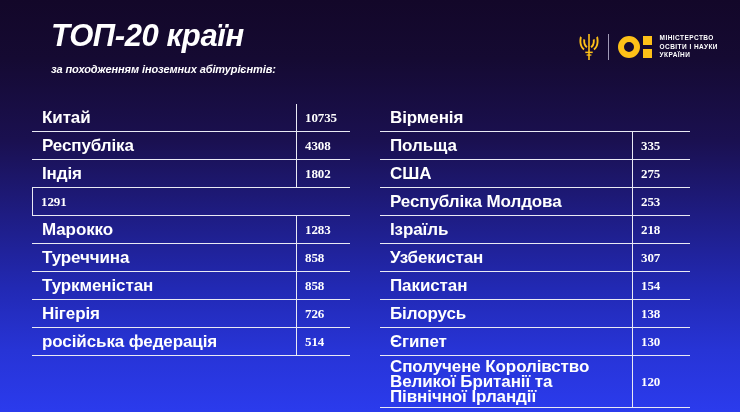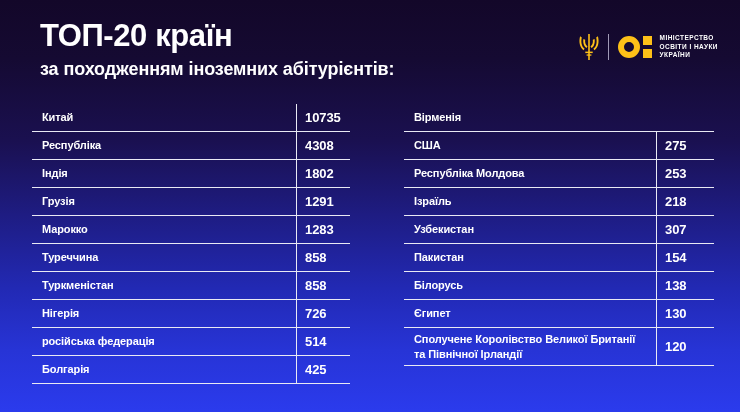--- a/index.html
+++ b/index.html
@@ -24,36 +24,37 @@
         #1e1c82 52%,
         #2229b4 70%,
         #2734d6 85%,
         #2b3bed 100%);
     overflow: hidden;
   }
 
   
   #header {
     position: absolute;
-    left: 40px;
+    left: 51px;
     top: 18px;
     right: 30px;
     height: 70px;
+    font-style: italic;
   }
   #title {
     font-size: 31px;
     line-height: 36px;
     font-weight: bold;
     color: #ffffff;
     letter-spacing: -0.4px;
     margin: 0;
     white-space: nowrap;
   }
   #subtitle {
-    font-size: 18px;
+    font-size: 11px;
     line-height: 18px;
     font-weight: bold;
     color: #ffffff;
     margin: 6px 0 0 0;
     letter-spacing: -0.1px;
     white-space: nowrap;
   }
 
   
   #logo {
@@ -110,56 +111,57 @@
     white-space: nowrap;
   }
 
   
   .table {
     position: absolute;
     top: 104px;
     box-sizing: border-box;
   }
   #table-left  { left: 32px;  width: 318px; }
-  #table-right { left: 404px; width: 310px; }
+  #table-right { left: 380px; width: 310px; }
 
   .row {
     position: relative;
     display: flex;
     align-items: center;
     min-height: 28px;
     border-bottom: 1.6px solid #e9e9f4;
     box-sizing: border-box;
   }
   .row:first-child { border-top: 0; }
   .row.tall { min-height: 38px; align-items: center; }
 
   .cell-country {
     flex: 1 1 auto;
     padding: 3px 8px 3px 10px;
     color: #ffffff;
-    font-size: 11px;
+    font-size: 17px;
     font-weight: bold;
     line-height: 15px;
     letter-spacing: -0.1px;
     box-sizing: border-box;
   }
   .cell-value {
     flex: 0 0 auto;
     padding: 3px 6px 3px 8px;
     color: #ffffff;
     font-size: 13px;
     font-weight: bold;
     line-height: 15px;
     letter-spacing: -0.1px;
     box-sizing: border-box;
     border-left: 1.6px solid #e9e9f4;
     align-self: stretch;
     display: flex;
     align-items: center;
+    font-family: Liberation Serif, serif;
   }
   #table-left  .cell-value { width: 54px; }
   #table-right .cell-value { width: 58px; }
 </style>
 </head>
 <body>
 
 <div id="slide">
 
   <div id="header">
@@ -201,21 +203,20 @@
       </div>
       <div class="row">
         <div class="cell-country">Республіка</div>
         <div class="cell-value">4308</div>
       </div>
       <div class="row">
         <div class="cell-country">Індія</div>
         <div class="cell-value">1802</div>
       </div>
       <div class="row">
-        <div class="cell-country">Грузія</div>
         <div class="cell-value">1291</div>
       </div>
       <div class="row">
         <div class="cell-country">Марокко</div>
         <div class="cell-value">1283</div>
       </div>
       <div class="row">
         <div class="cell-country">Туреччина</div>
         <div class="cell-value">858</div>
       </div>
@@ -224,28 +225,28 @@
         <div class="cell-value">858</div>
       </div>
       <div class="row">
         <div class="cell-country">Нігерія</div>
         <div class="cell-value">726</div>
       </div>
       <div class="row">
         <div class="cell-country">російська федерація</div>
         <div class="cell-value">514</div>
       </div>
-      <div class="row">
-        <div class="cell-country">Болгарія</div>
-        <div class="cell-value">425</div>
-      </div>
     </div>
   <div class="table" id="table-right">
       <div class="row">
         <div class="cell-country">Вірменія</div>
+      </div>
+      <div class="row">
+        <div class="cell-country">Польща</div>
+        <div class="cell-value">335</div>
       </div>
       <div class="row">
         <div class="cell-country">США</div>
         <div class="cell-value">275</div>
       </div>
       <div class="row">
         <div class="cell-country">Республіка Молдова</div>
         <div class="cell-value">253</div>
       </div>
       <div class="row">

